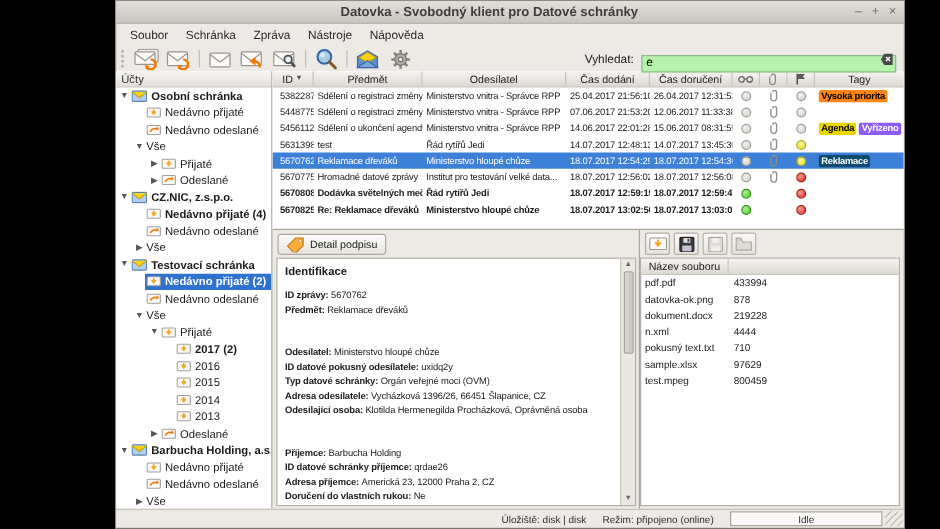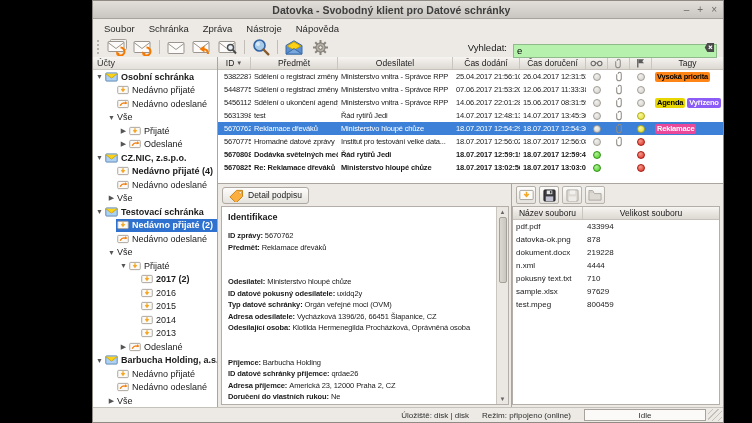--- a/index.html
+++ b/index.html
@@ -668,21 +668,21 @@
                   <span class="dot gray"></span>
                 </div>
                 <div class="c-ico">
                   <svg width="7" height="11" viewBox="0 0 8 12">
                     <path d="M2.4 3 a1.8 1.8 0 0 1 3.6 0 v5.2 a2.6 2.6 0 0 1 -5.2 0 V3.3" fill="none" stroke="#8f8b86" stroke-width="1.2"></path>
                   </svg>
                 </div>
                 <div class="c-ico">
                   <span class="dot yellow"></span>
                 </div>
-                <div class="mc c-tag"><span class="tag" style="background: #ec4899; color: rgb(255, 255, 255);">Reklamace</span></div>
+                <div class="mc c-tag"><span class="tag" style="background: #0c4a6e; color: rgb(255, 255, 255);">Reklamace</span></div>
               </div>
               <div class="mrow">
                 <div class="mc c-id">5670775</div>
                 <div class="mc c-sub">Hromadné datové zprávy</div>
                 <div class="mc c-sen">Institut pro testování velké data...</div>
                 <div class="mc c-del">18.07.2017 12:56:02</div>
                 <div class="mc c-acc">18.07.2017 12:56:08</div>
                 <div class="c-ico">
                   <span class="dot gray"></span>
                 </div>
@@ -809,23 +809,20 @@
                       <path d="M1 2.5 V1.2 h4 l1 1.3" fill="#dcd8d2" stroke="#a5a19a"></path>
                     </svg>
                   </span>
                 </button>
             </div>
             <div class="atable">
               <div class="ahead">
                 <div class="hc a-name">
                     <span>Název souboru</span>
                   </div>
-                <div class="hc a-size">
-                    <span>Velikost souboru</span>
-                  </div>
               </div>
               <div id="arows">
                   <div class="arow">
                     <div class="a-name">pdf.pdf</div>
                     <div class="a-size">433994</div>
                   </div>
                   <div class="arow">
                     <div class="a-name">datovka-ok.png</div>
                     <div class="a-size">878</div>
                   </div>

